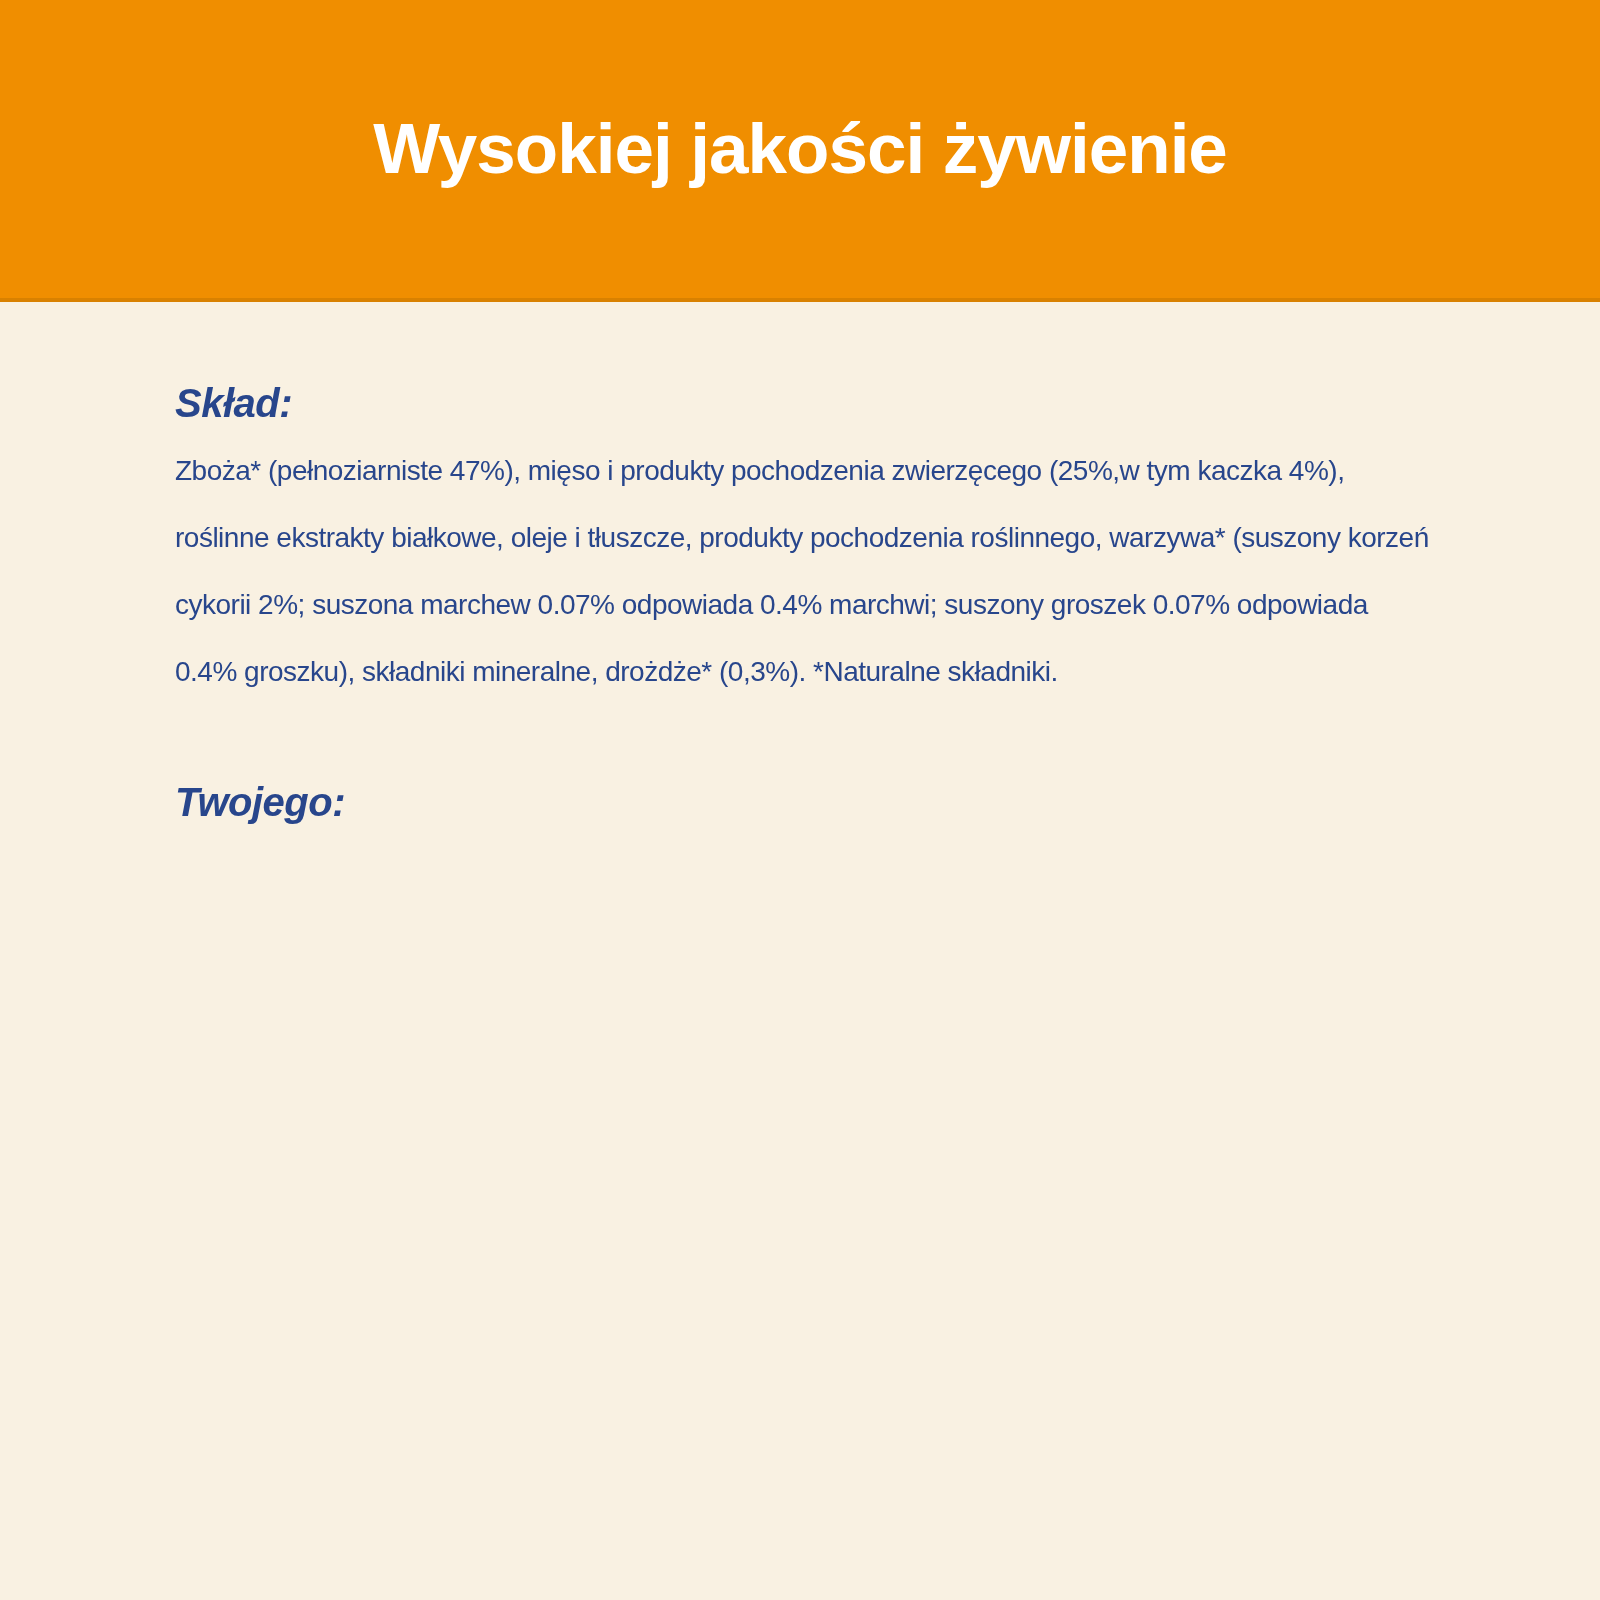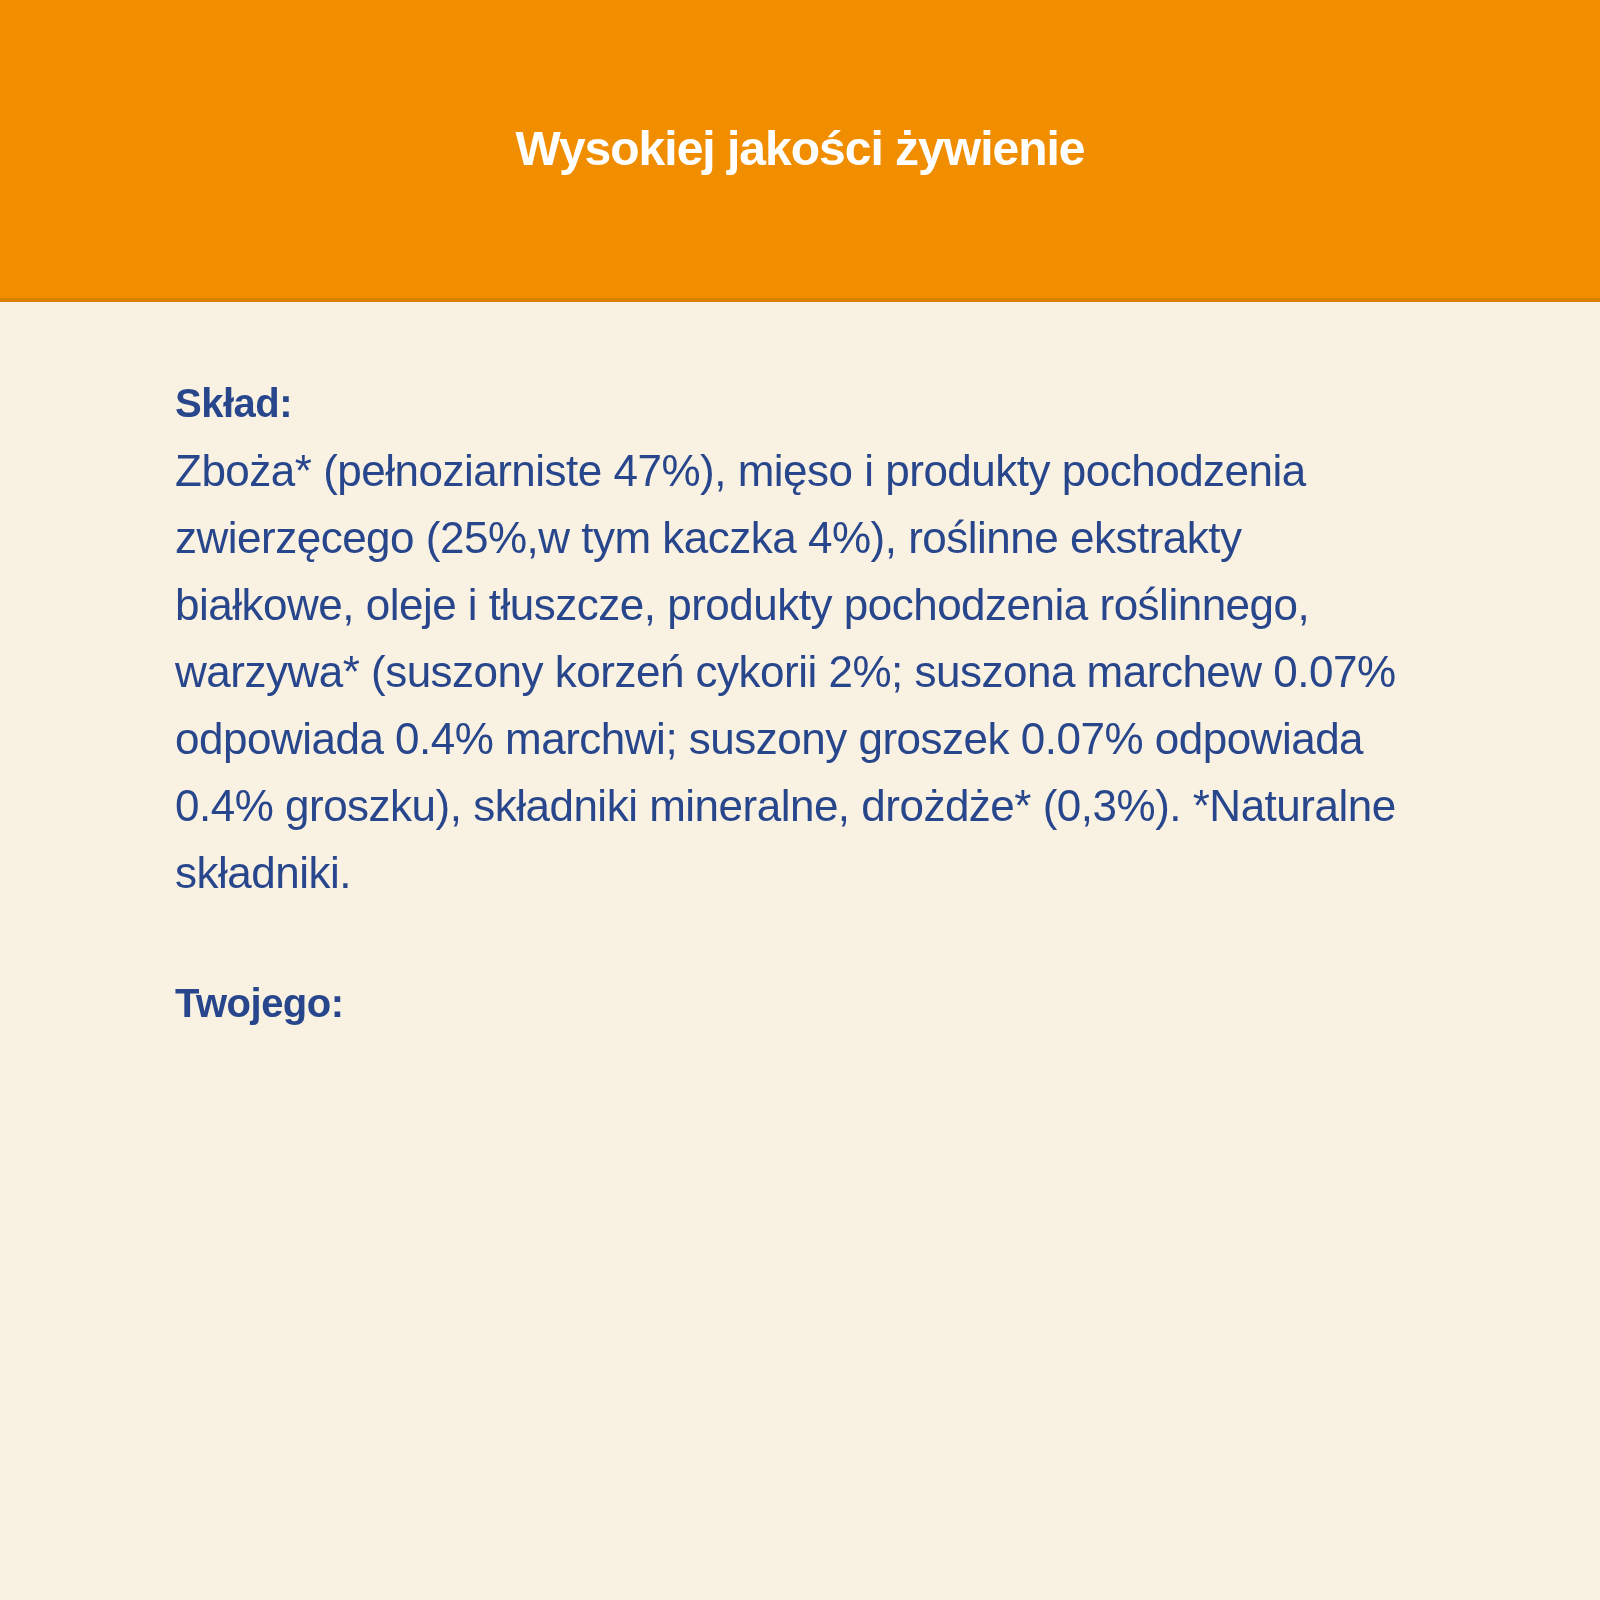--- a/index.html
+++ b/index.html
@@ -22,42 +22,43 @@
     border-bottom: 4px solid var(--orange-dark, #D98100);
     box-sizing: border-box;
     display: flex;
     flex-direction: column;
     justify-content: center;
     align-items: center;
     text-align: center;
   }
   .header-title {
     color: #FFFFFF;
-    font-size: 48px;
+    font-size: 71px;
     font-weight: 700;
     line-height: 86px;
     letter-spacing: -1px;
     white-space: nowrap;
   }
   .info-body {
     padding: 68px 170px 0 175px;
     color: var(--navy, #28468C);
   }
   .section {
     margin: 0 0 64px 0;
   }
   .section-heading {
     font-size: 40px;
     font-weight: 700;
     line-height: 67px;
     margin: 0;
     letter-spacing: -0.5px;
+    font-style: italic;
   }
   .section-text {
-    font-size: 44px;
+    font-size: 28px;
     font-weight: 400;
     line-height: 67px;
     margin: 0;
     letter-spacing: -0.5px;
     max-width: 1260px;
   }
 </style>
 </head>
 <body>
 

